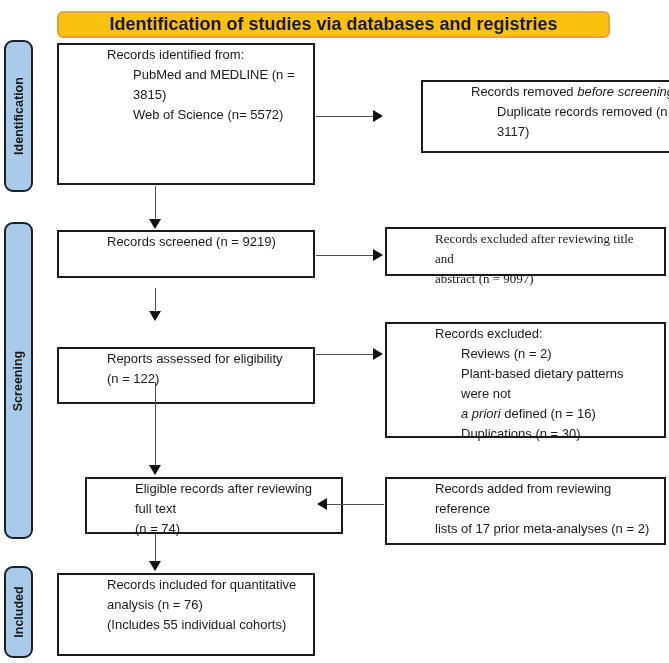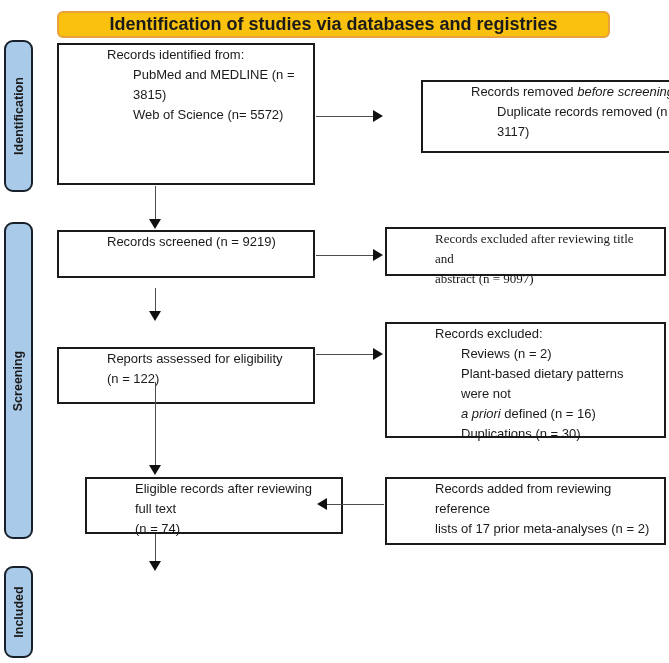--- a/index.html
+++ b/index.html
@@ -110,20 +110,27 @@
     </div>
   </div>
 
   <div class="box boxL b4">
     <div class="txt">
       <div>Eligible records after reviewing full text</div>
       <div>(n = 74)</div>
     </div>
   </div>
 
+  <div class="box boxL b5">
+    <div class="txt">
+      <div>Records included for quantitative</div>
+      <div>analysis (n = 76)</div>
+      <div>(Includes 55 individual cohorts)</div>
+    </div>
+  </div>
 
   <div class="box boxR r1">
     <div class="txt">
       <div><span>Records removed </span><i>before screening</i><span>:</span></div>
       <div class="indent">Duplicate records removed (n = 3117)</div>
     </div>
   </div>
 
   <div class="box boxR r2">
     <div class="txt">

